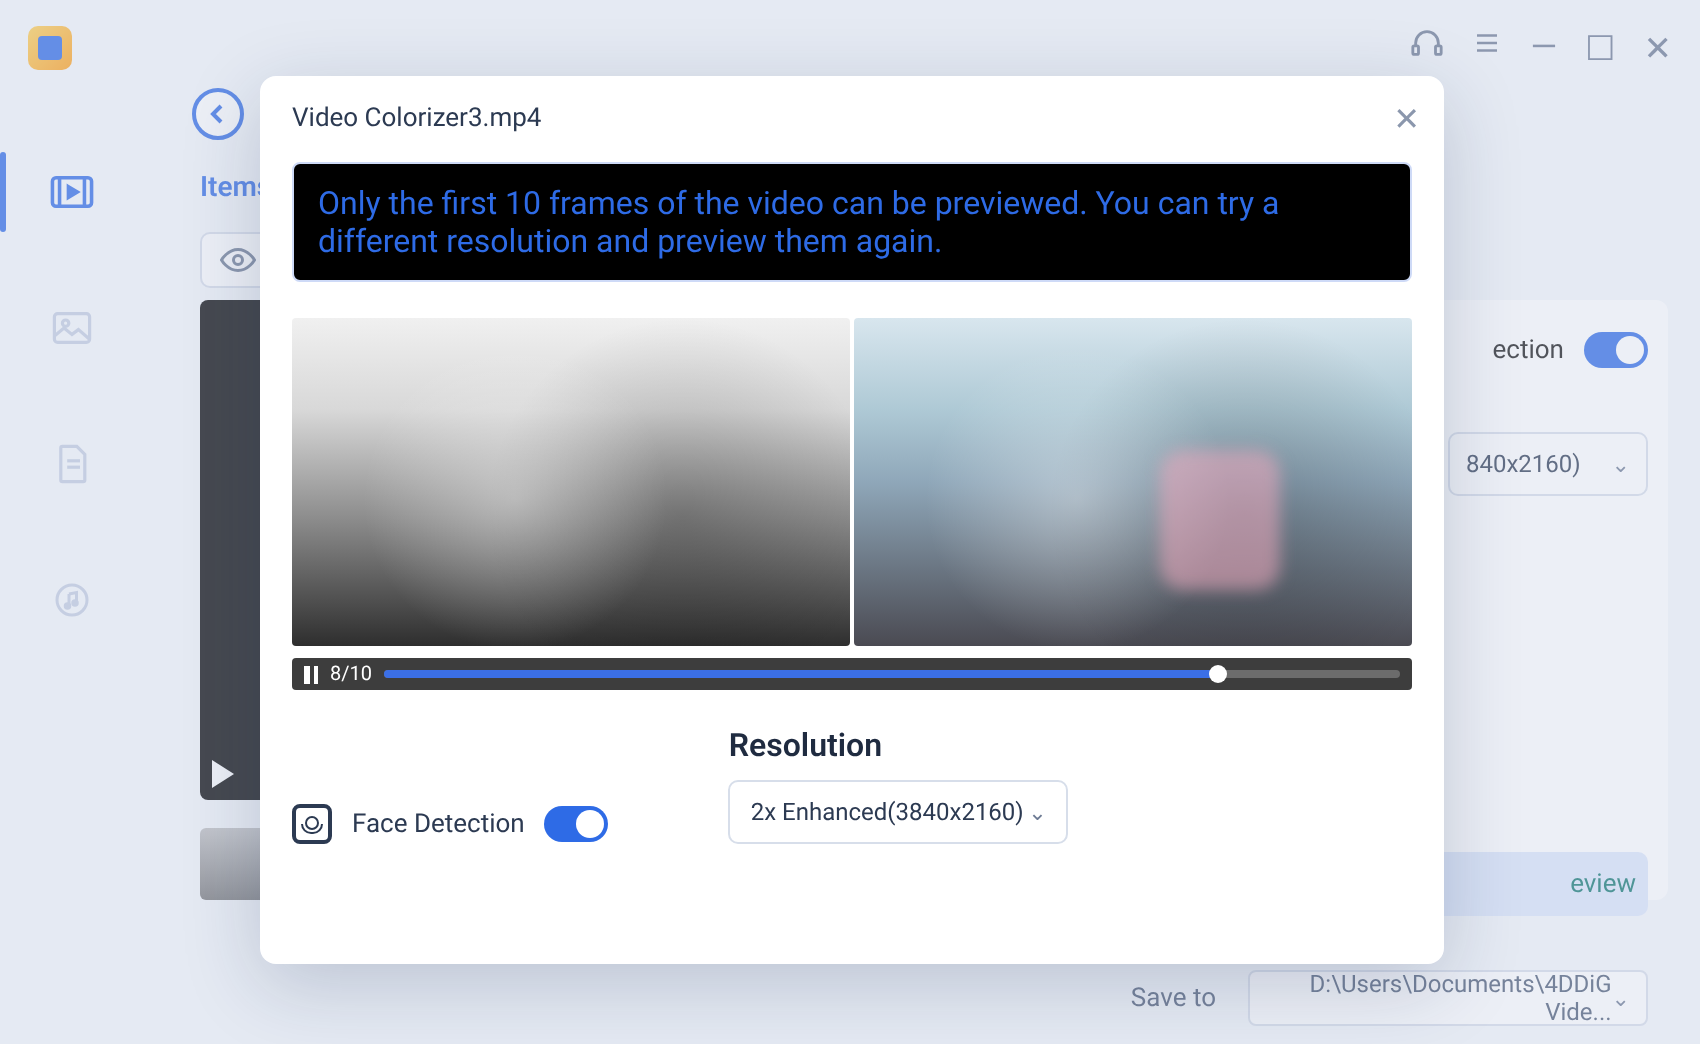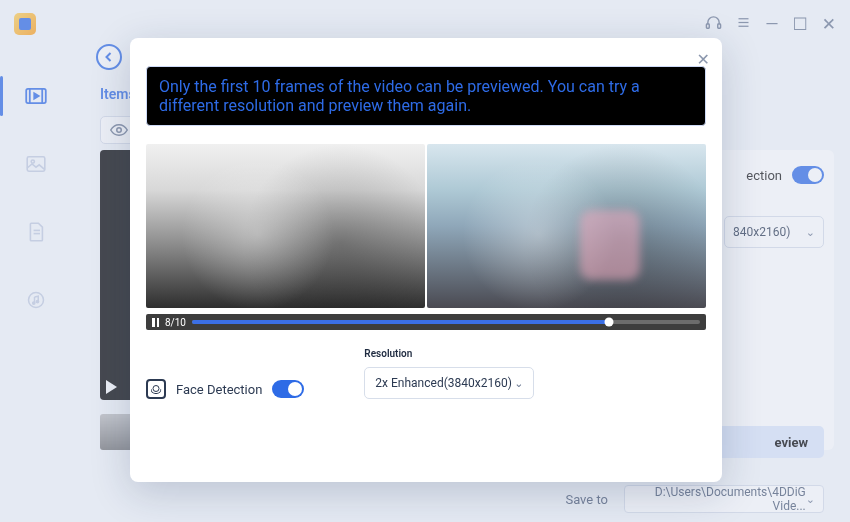--- a/index.html
+++ b/index.html
@@ -27,21 +27,21 @@
 .play-tri { width:0; height:0; border-left:11px solid #fff; border-top:7px solid transparent; border-bottom:7px solid transparent; }
 
 .thumb { position:absolute; left:100px; top:414px; width:50px; height:36px; background:linear-gradient(180deg,#bfbfbf,#777); border-radius:3px; }
 
 .right-panel { position:absolute; right:16px; top:150px; width:120px; height:300px; background:#fff; border-radius:6px; padding:16px 10px; }
 .fd-row { display:flex; align-items:center; justify-content:flex-end; gap:10px; color:#111; font-size:13px; }
 .toggle { width:32px; height:18px; background:#2e6be6; border-radius:9px; position:relative; }
 .toggle::after { content:""; position:absolute; right:2px; top:2px; width:14px; height:14px; background:#fff; border-radius:50%; }
 .res-select { margin-top:32px; height:32px; border:1px solid #d7deea; border-radius:5px; display:flex; align-items:center; justify-content:space-between; padding:0 8px; font-size:12px; color:#2c3a52; }
 
-.preview-btn { position:absolute; right:26px; bottom:64px; width:120px; height:32px; background:#dce7fb; border-radius:5px; display:flex; align-items:center; justify-content:flex-end; padding-right:16px; color:#000000; font-size:13px; font-weight:700; }
+.preview-btn { position:absolute; right:26px; bottom:64px; width:120px; height:32px; background:#dce7fb; border-radius:5px; display:flex; align-items:center; justify-content:flex-end; padding-right:6px; color:#0f766e; font-size:13px; font-weight:400; }
 
 .bottom-bar { position:absolute; left:0; right:0; bottom:0; height:46px; display:flex; align-items:center; justify-content:flex-end; gap:16px; padding:0 26px;text-align:right; }
 .save-label { font-size:13px; color:#4b5a74; }
 .save-path { width:200px; height:28px; border:1px solid #d7deea; background:#fff; border-radius:4px; display:flex; align-items:center; justify-content:space-between; padding:0 8px; font-size:12px; color:#4b5a74; }
 .export-btn { width:96px; height:28px; border:1px solid #d7deea; background:#fff; border-radius:4px; font-size:12px; color:#9aa6bd; display:flex; align-items:center; justify-content:center; }
 
 
 .backdrop { position:absolute; inset:0; background:rgba(200,210,228,0.35); }
 .modal { position:absolute; left:130px; top:38px; width:592px; height:444px; background:#fff; border-radius:8px; box-shadow:0 10px 40px rgba(20,40,80,0.2); padding:14px 16px 20px 16px; }
 .modal-title { font-size:13px; color:#2c3a52; }
@@ -60,21 +60,21 @@
 .track { flex:1; height:4px; background:#6c6c6c; border-radius:2px; position:relative; }
 .track-fill { position:absolute; left:0; top:0; bottom:0; width:82%; background:#3b6fe6; border-radius:2px; }
 .track-knob { position:absolute; left:82%; top:50%; width:9px; height:9px; background:#fff; border-radius:50%; transform:translate(-50%,-50%); }
 
 .modal-controls { margin-top:18px; display:flex; align-items:flex-end; gap:60px; }
 .fd-modal { display:flex; align-items:center; gap:10px; font-size:13px; color:#2c3a52; }
 .fd-icon { width:20px; height:20px; border:2px solid #2c3a52; border-radius:4px; position:relative; }
 .fd-icon::before{content:"";position:absolute;left:50%;top:28%;width:5px;height:5px;border:1.5px solid #2c3a52;border-radius:50%;transform:translateX(-50%);}
 .fd-icon::after{content:"";position:absolute;left:50%;bottom:20%;width:9px;height:4px;border:1.5px solid #2c3a52;border-top:0;border-radius:0 0 6px 6px;transform:translateX(-50%);}
 .res-block { flex:0 0 auto; }
-.res-lbl { font-size:10px; font-weight:600; color:#1f2b40; margin-bottom:8px; }
+.res-lbl { font-size:16px; font-weight:600; color:#1f2b40; margin-bottom:8px; }
 .res-dd { width:170px; height:32px; border:1px solid #d7deea; border-radius:5px; display:flex; align-items:center; justify-content:space-between; padding:0 10px; font-size:12px; color:#2c3a52; }
 
 .chev{font-size:11px;color:#6c7a93;}
 </style>
 </head>
 <body>
 
 <div class="titlebar">
   <div class="titlebar-left">
     <div class="app-logo"></div>
@@ -173,20 +173,21 @@
 <div class="bottom-bar">
   <span class="save-label">Save to</span>
   <div class="save-path">
     <span>D:\Users\Documents\4DDiG Vide...</span>
     <span class="chev">⌄</span>
   </div>
 </div>
 
 <div class="backdrop"></div>
 <div class="modal">
+  <div class="modal-title">Video Colorizer3.mp4</div>
   <div class="modal-close">✕</div>
   <div class="info-banner">Only the first 10 frames of the video can be previewed. You can try a different resolution and preview them again.</div>
 
   <div class="compare">
     <div class="cmp-img cmp-bw"></div>
     <div class="cmp-img cmp-col"></div>
   </div>
 
   <div class="slider-row">
     <div class="pause-ic">

